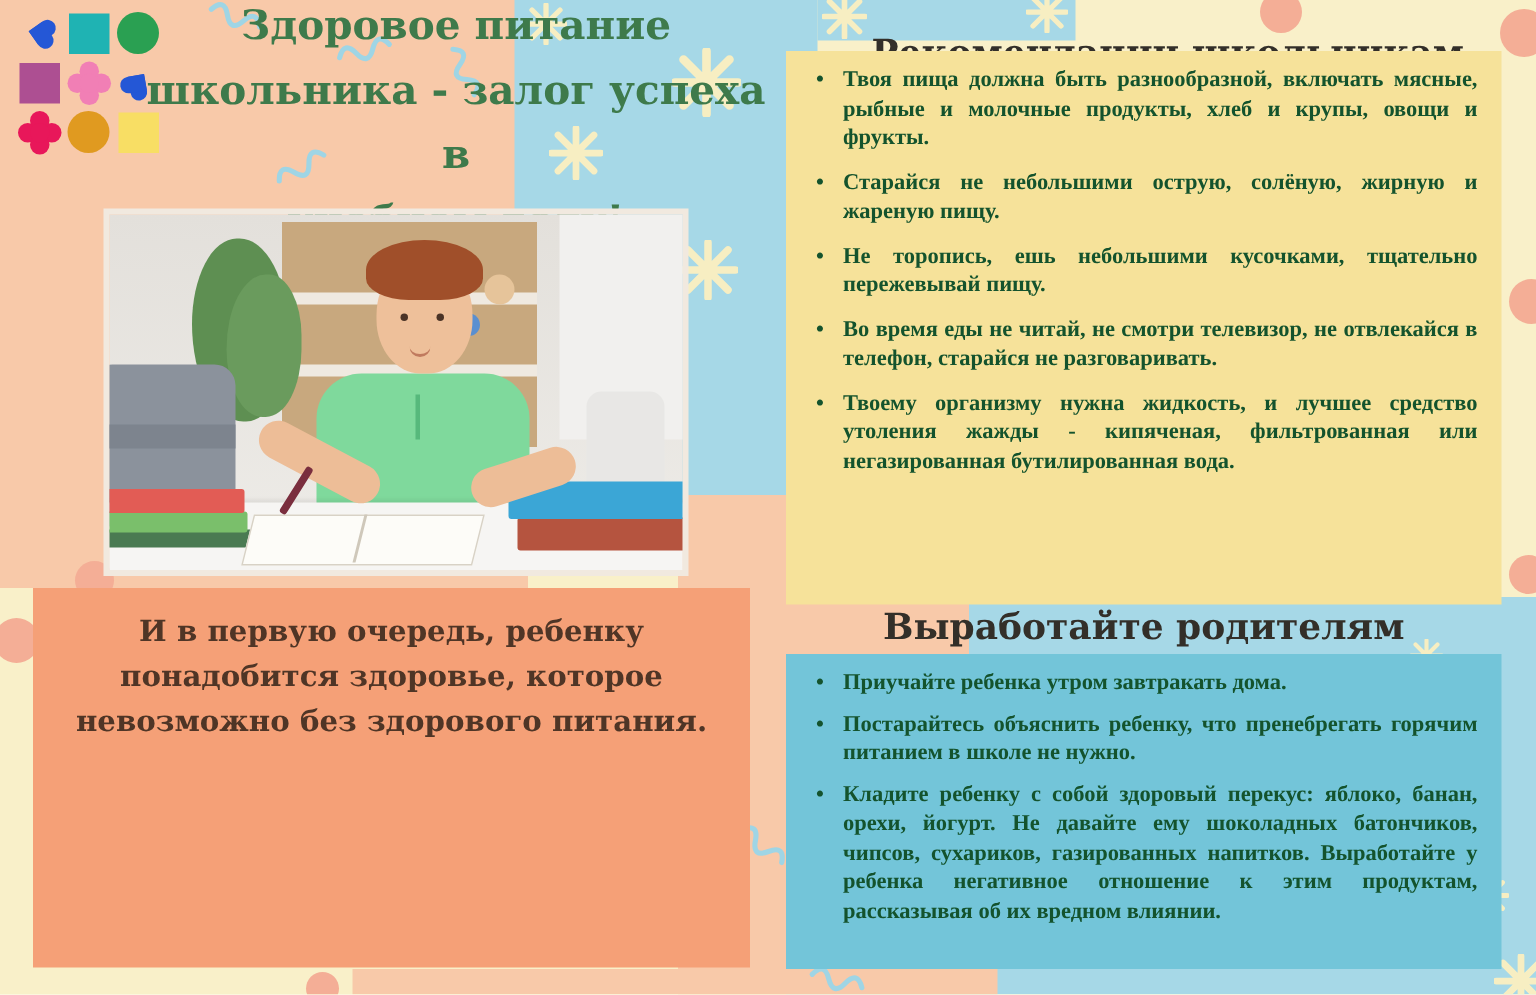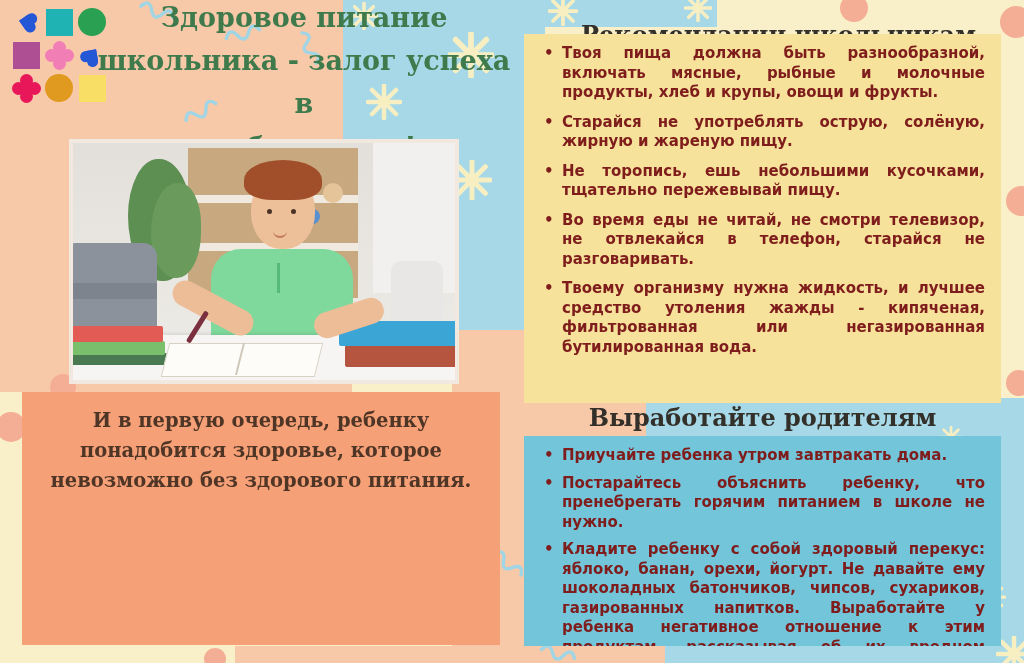--- a/index.html
+++ b/index.html
@@ -57,21 +57,21 @@
   .box-yellow{left:524px;top:34px;width:477px;height:369px;background:#f6e29a;padding:10px 16px;}
   .box-blue{left:524px;top:436px;width:477px;height:210px;background:#73c5d9;padding:10px 16px;}
   .box-orange{left:22px;top:392px;width:478px;height:253px;background:#f5a077;padding:14px 24px;
       text-align:center;font-family:"DejaVu Serif","Liberation Serif",serif;font-weight:bold;
       font-size:19.5px;line-height:1.55;color:#4f3526;}
   .box-orange p{margin:0;}
   .box-orange p + p{margin-top:28px;}
 
   ul.blist{list-style:none;margin:0;padding:0;}
   ul.blist li{position:relative;padding-left:22px;text-align:justify;
-      font-size:15px;line-height:1.3;font-weight:bold;color:#7f1d1d;}
+      font-size:15px;line-height:1.3;font-weight:bold;color:#14532d;font-family:Liberation Serif, serif;}
   ul.blist li::before{content:"\2022";position:absolute;left:4px;top:0;}
   .box-yellow li + li{margin-top:10px;}
   .box-blue li + li{margin-top:8px;}
 
   
   .photo{position:absolute;left:69px;top:139px;width:382px;height:237px;
          background:linear-gradient(#e3e0db,#eeece8);overflow:hidden;border:4px solid #f1e9df;}
   .photo *{position:absolute;}
   .ph-window{left:300px;top:0;width:90px;height:150px;background:#f1f0ee;}
   .ph-shelf{left:115px;top:5px;width:170px;height:150px;background:#c8a87e;}
@@ -243,21 +243,21 @@
     <div class="ph-spine"></div>
     <div class="ph-arm" style="left:96px;top:152px;width:88px;height:26px;transform:rotate(28deg);"></div>
     <div class="ph-arm" style="left:240px;top:162px;width:72px;height:26px;transform:rotate(-18deg);"></div>
     <div class="ph-pen"></div>
   </div>
 
   <h2 class="section-heading heading-students" style="margin:16px;">Рекомендации школьникам</h2>
   <div class="box box-yellow">
     <ul class="blist">
       <li>Твоя пища должна быть разнообразной, включать мясные, рыбные и молочные продукты, хлеб и крупы, овощи и фрукты.</li>
-      <li>Старайся не употреблять острую, солёную, жирную и жареную пищу.</li>
+      <li>Старайся не небольшими острую, солёную, жирную и жареную пищу.</li>
       <li>Не торопись, ешь небольшими кусочками, тщательно пережевывай пищу.</li>
       <li>Во время еды не читай, не смотри телевизор, не отвлекайся в телефон, старайся не разговаривать.</li>
       <li>Твоему организму нужна жидкость, и лучшее средство утоления жажды - кипяченая, фильтрованная или негазированная бутилированная вода.</li>
     </ul>
   </div>
 
   <h2 class="section-heading heading-parents" style="margin:0;">Выработайте родителям</h2>
   <div class="box box-blue">
     <ul class="blist">
       <li>Приучайте ребенка утром завтракать дома.</li>

